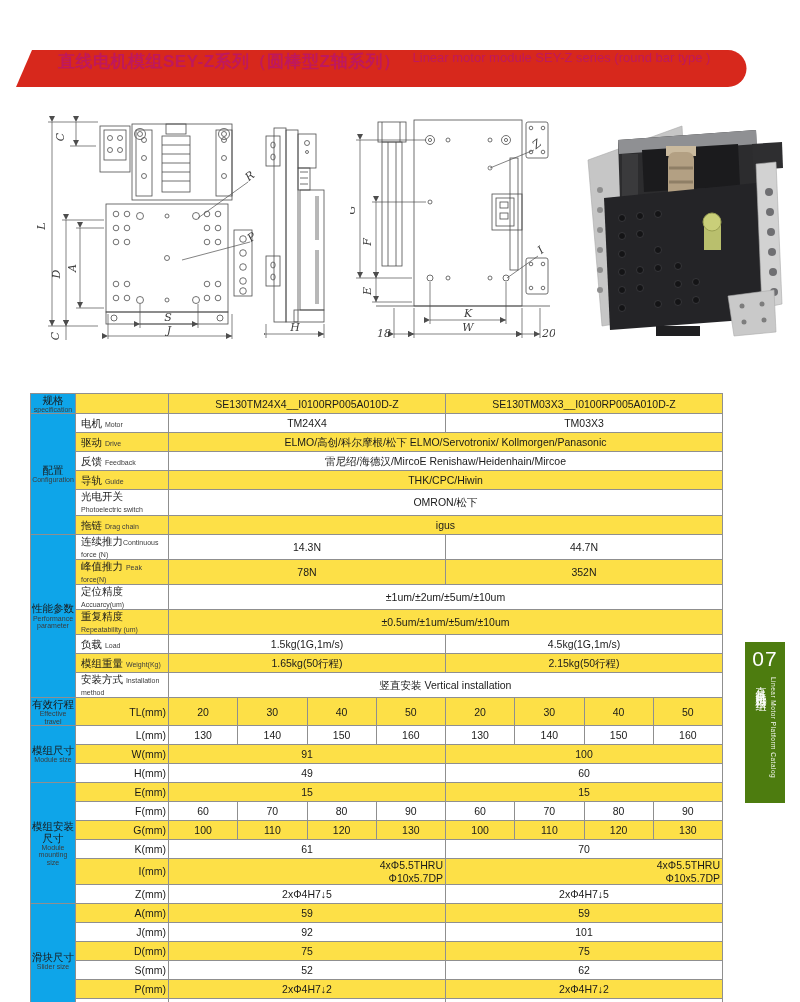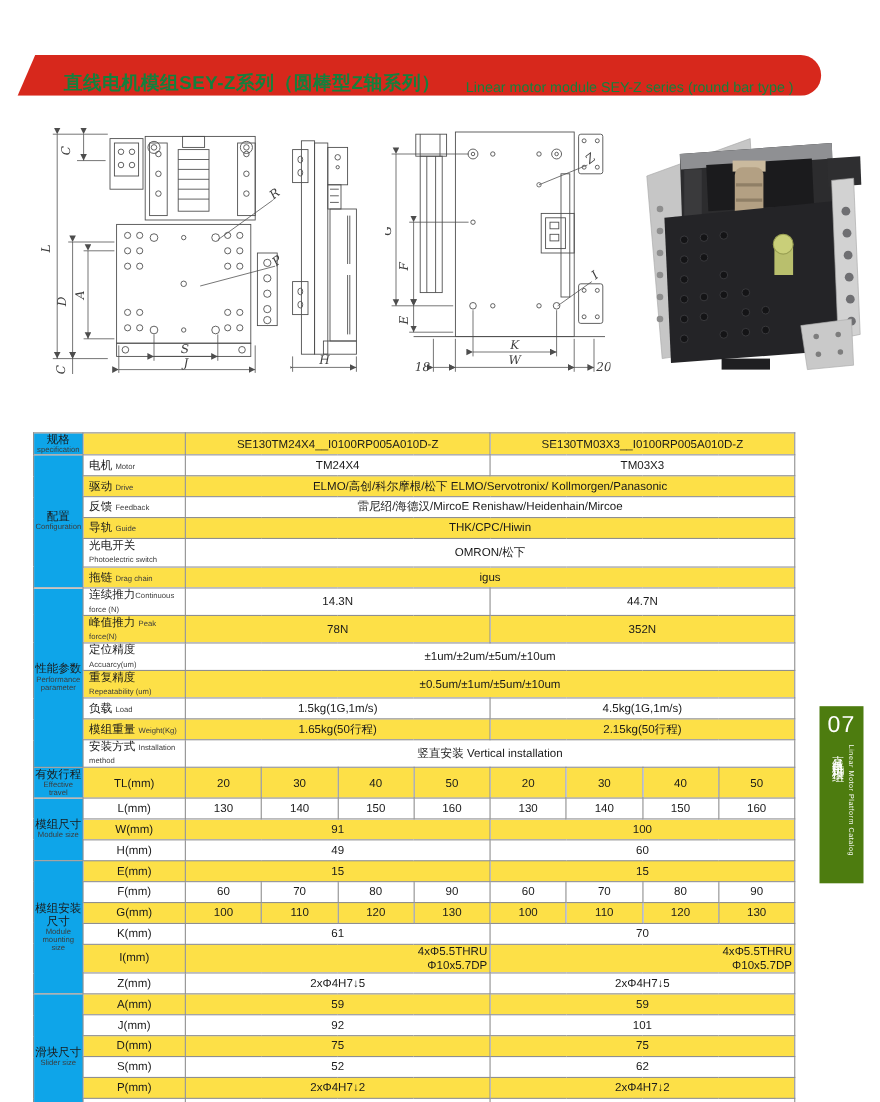--- a/index.html
+++ b/index.html
@@ -3,23 +3,23 @@
 <meta charset="utf-8">
 <style>
   html,body{margin:0;padding:0;background:#fff;}
   .page{position:relative;width:800px;height:1002px;background:#ffffff;overflow:hidden;
         font-family:"Liberation Sans",sans-serif;color:#1a1a1a;}
 
   
   .banner{position:absolute;left:10px;top:50px;width:737px;height:37px;}
   .banner svg{position:absolute;left:0;top:0;}
   .banner-text{position:absolute;left:0;top:0;width:100%;height:100%;
-        display:flex;align-items:flex-end;padding-left:48px;box-sizing:border-box;color:#15803d;}
+        display:flex;align-items:flex-start;padding-left:48px;box-sizing:border-box;color:#be185d;}
   .banner-text .zh{font-size:17px;font-weight:bold;letter-spacing:0.5px;}
-  .banner-text .en{font-size:13px;margin-left:23px;white-space:nowrap;}
+  .banner-text .en{font-size:13px;margin-left:12px;white-space:nowrap;}
 
   
   .drawing{position:absolute;}
   .drawing svg{display:block;}
   .dim-label{font-family:"DejaVu Serif",serif;font-style:italic;font-size:11px;fill:#3d3d3d;}
 
   
   .side-tab{position:absolute;left:745px;top:642px;width:40px;height:161px;
         display:flex;flex-direction:column;align-items:center;color:#fff;}
   .side-tab .num{font-size:21px;margin-top:5px;letter-spacing:1px;}
@@ -31,21 +31,21 @@
   .spec-table{position:absolute;left:30px;top:393px;width:693px;
         border-collapse:collapse;table-layout:fixed;}
   .spec-table td{border:1px solid #8f8f8f;text-align:center;vertical-align:middle;
         font-size:10.5px;height:18px;line-height:1.15;padding:0 2px;overflow:hidden;}
   .spec-table{border:1px solid #6b6b6b;}
   td.gray{background:#fde047;}
   td.sec{background:#0ea5e9;font-size:10.5px;padding:0 1px;}
   td.sec .en{display:block;font-size:7px;color:#3c3c3c;line-height:1.05;}
   td.param{text-align:left;padding-left:5px;}
   td.param .en{font-size:7px;color:#3c3c3c;}
-  td.pcenter{text-align:center;padding-left:2px;}
+  td.pcenter{text-align:right;padding-left:2px;}
   .h24{height:24px;} .h30{height:30px;}
   .two-line span{display:block;line-height:1.2;text-align:right;}
 </style>
 </head>
 <body>
 
 <div class="page">
 
   <div class="banner">
     <svg width="737" height="37" viewBox="0 0 737 37">

